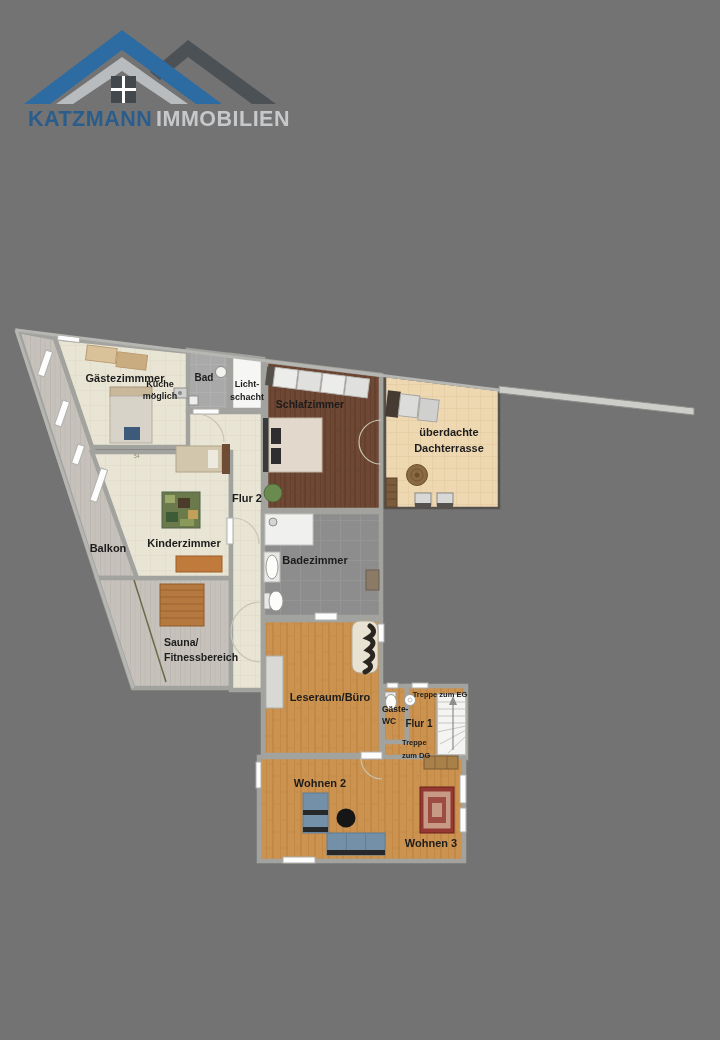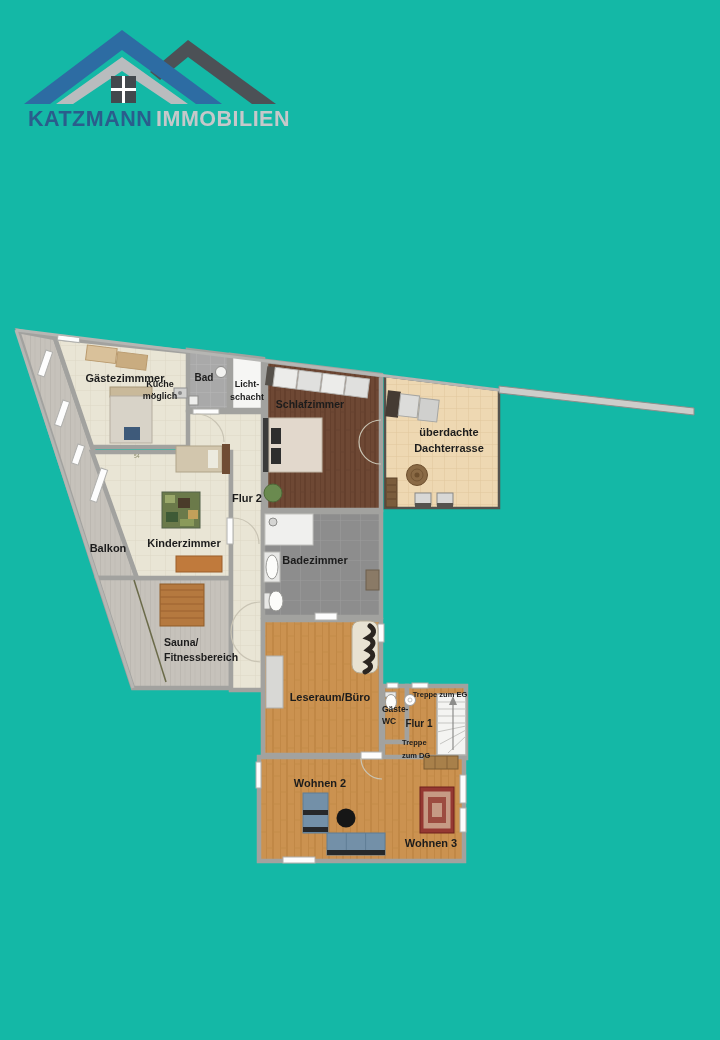--- a/index.html
+++ b/index.html
@@ -1,17 +1,17 @@
 <!DOCTYPE html>
 <html><head>
 <meta charset="utf-8">
 <style>
   html,body{margin:0;padding:0;background:#ffffff;}
   body{width:720px;height:1040px;position:relative;font-family:"Liberation Sans",sans-serif;}
-  .canvas{position:absolute;inset:0;background:#14b8a6;overflow:hidden;}
+  .canvas{position:absolute;inset:0;background:#737373;overflow:hidden;}
   svg{display:block;}
   text{font-family:"Liberation Sans","DejaVu Sans",sans-serif;}
   .room-label{font-size:11px;font-weight:600;fill:#1c1c1c;}
   .room-label-sm{font-size:9px;font-weight:600;fill:#1c1c1c;}
   .room-label-xs{font-size:7.5px;font-weight:700;fill:#1c1c1c;}
   .brand-primary{font-size:21.5px;font-weight:bold;letter-spacing:0.5px;fill:#2a5d8c;}
   .brand-secondary{font-size:21.5px;font-weight:bold;letter-spacing:0.5px;fill:#c6c8ca;}
   .mark{font-size:5px;fill:#8a8a6a;}
 </style>
 </head>

